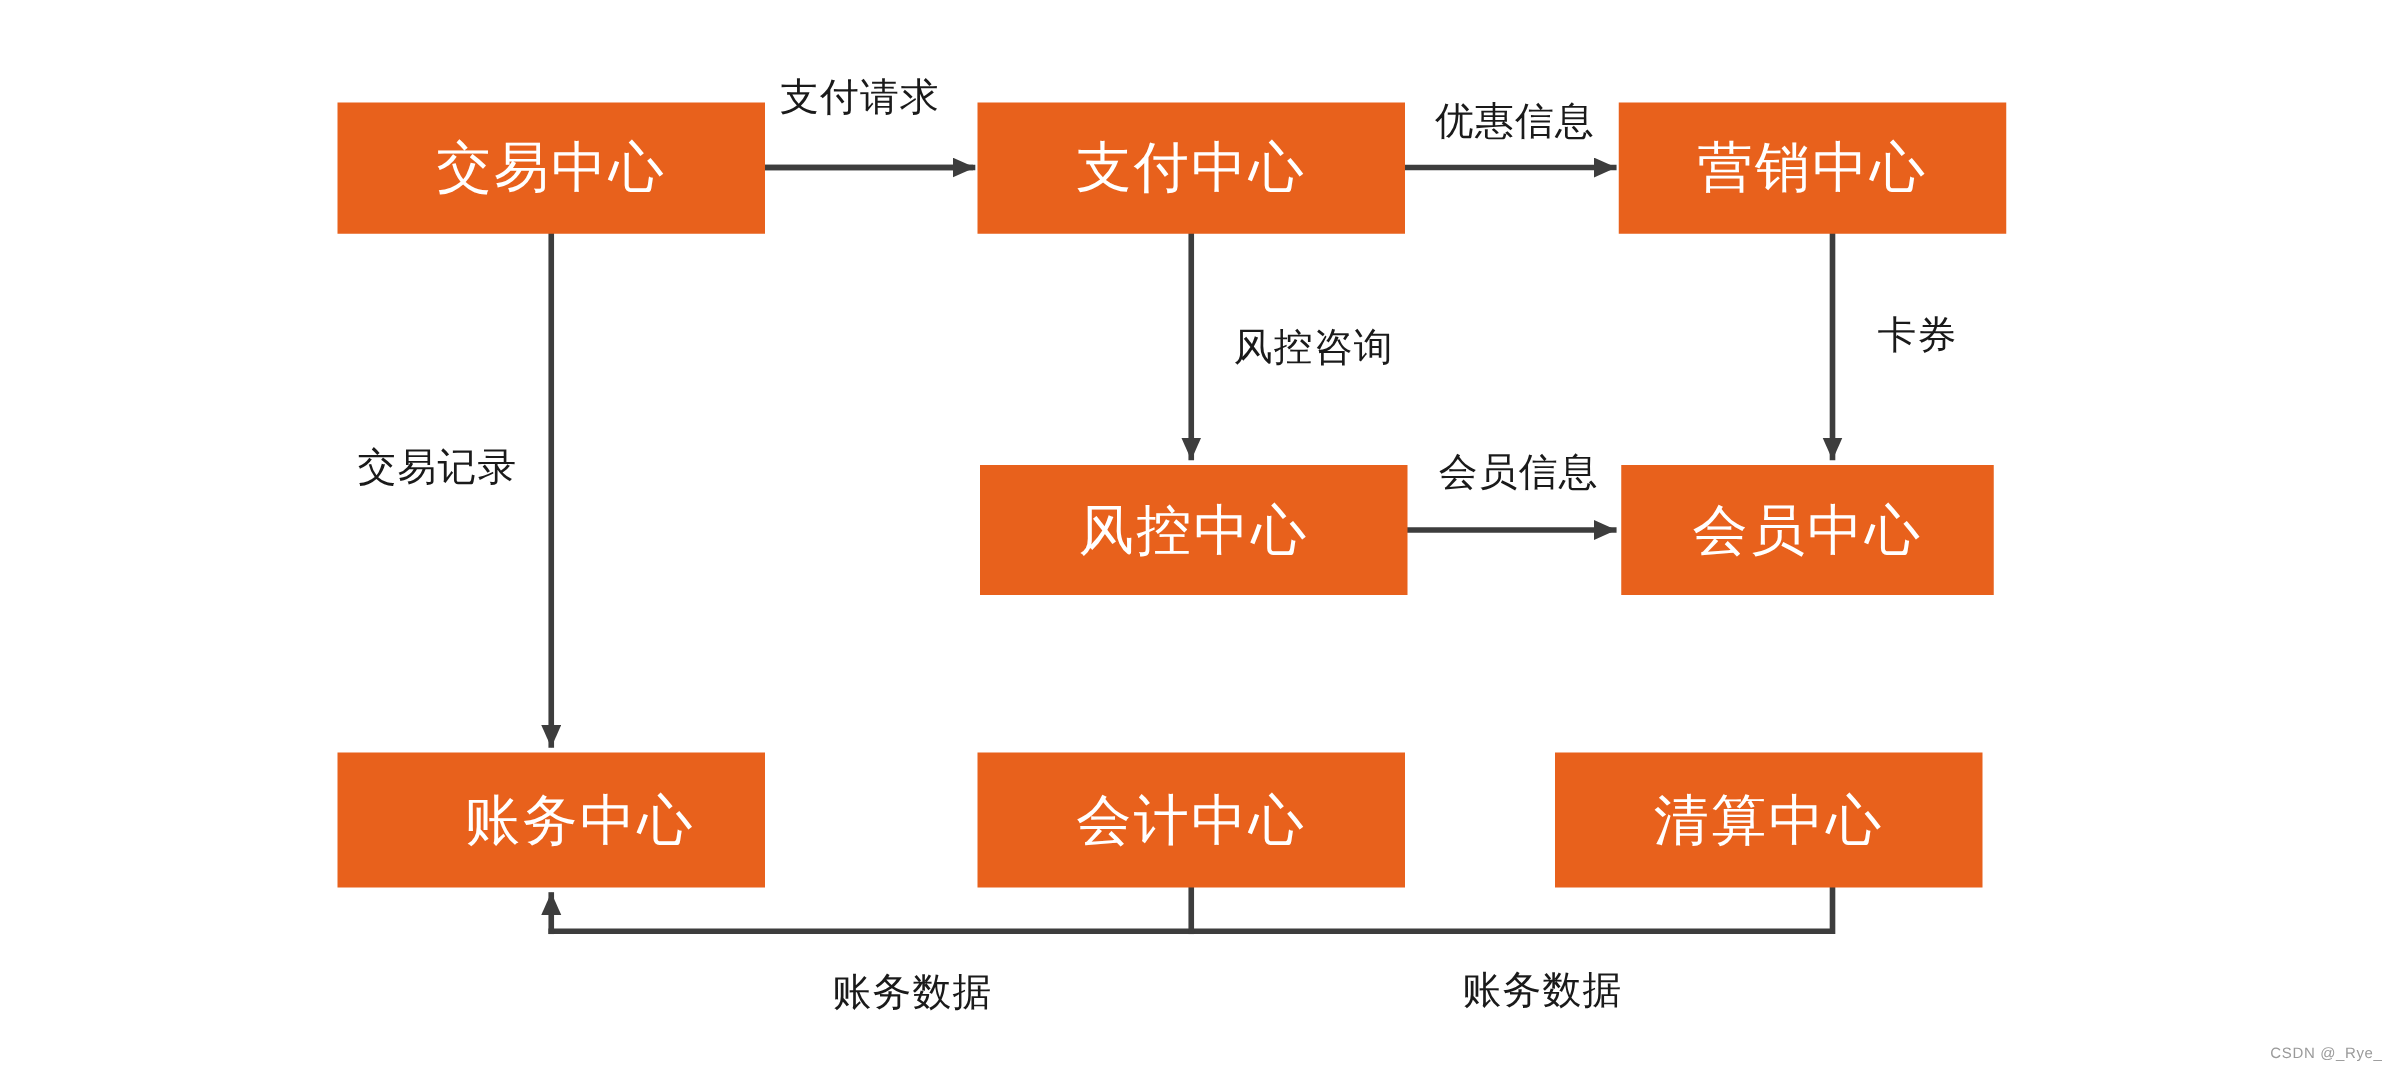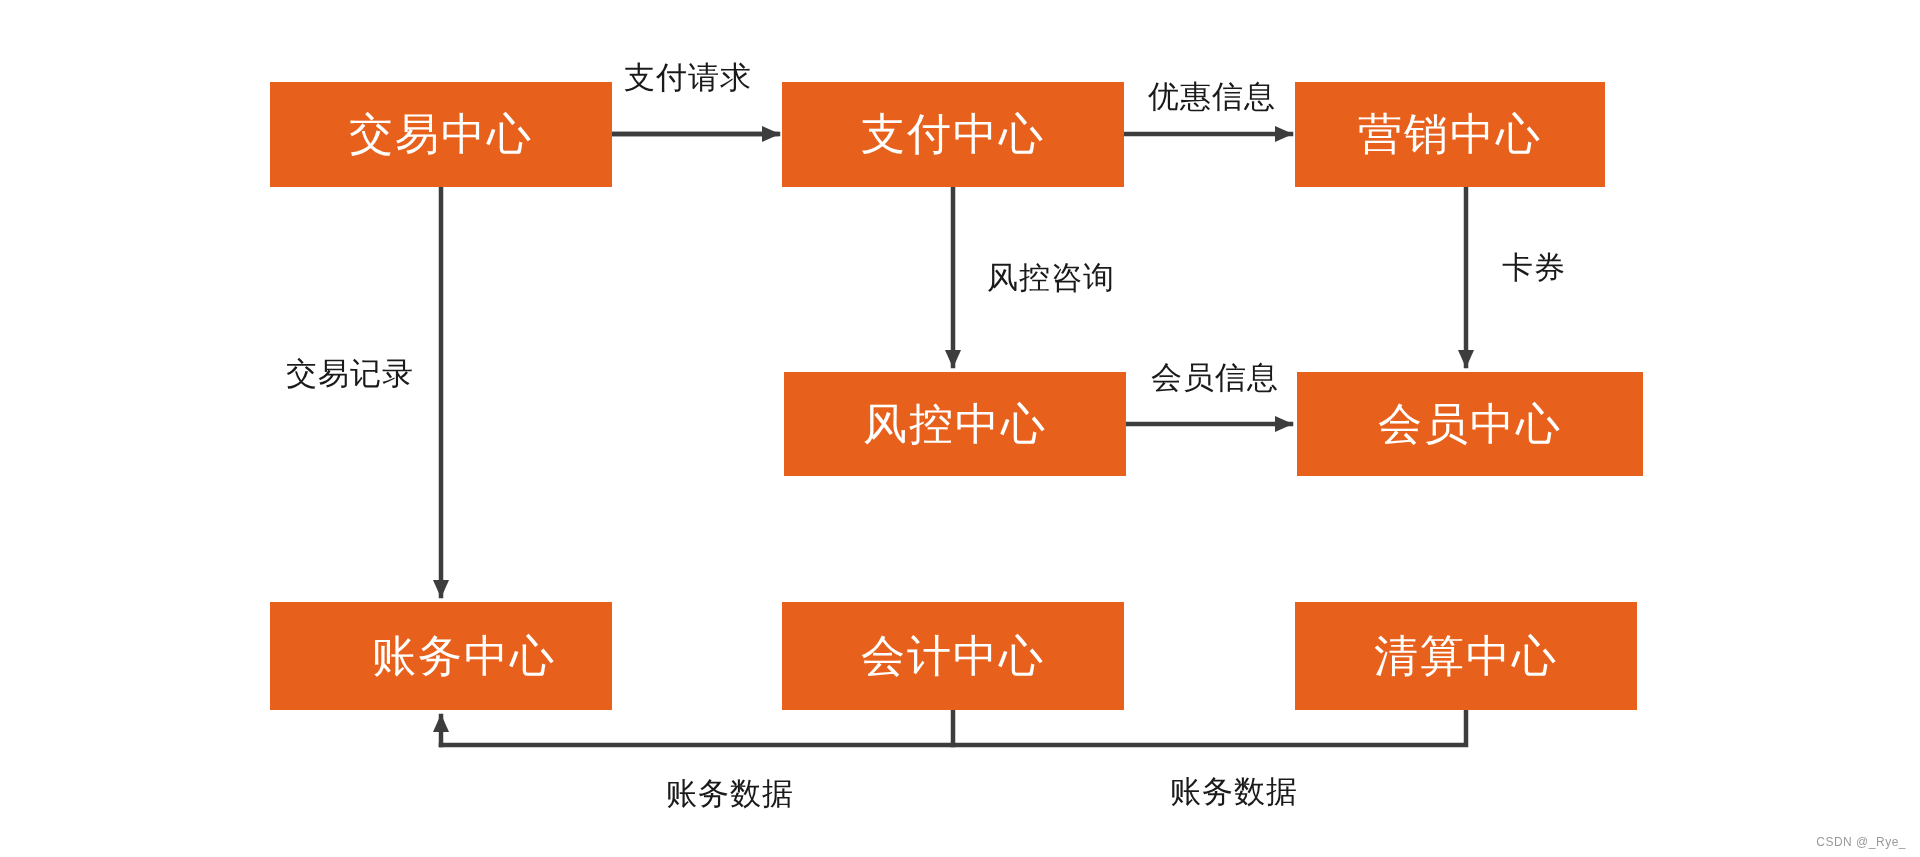--- a/index.html
+++ b/index.html
@@ -60,24 +60,24 @@
       <path d="M1466,710 L1466,745 L441,745"></path>
       <path d="M953,710 L953,745"></path>
       <path d="M441,745 L441,716" marker-end="url(#arrowhead)"></path>
     </g>
   </svg>
 
   <div class="node" style="left:270px;  top:82px;  width:342px; height:105px;">交易中心</div>
   <div class="node" style="left:782px;  top:82px;  width:342px; height:105px;">支付中心</div>
   <div class="node" style="left:1295px; top:82px;  width:310px; height:105px;">营销中心</div>
   <div class="node" style="left:784px;  top:372px; width:342px; height:104px;font-family:Liberation Mono, monospace;">风控中心</div>
-  <div class="node" style="left:1297px; top:372px; width:346px; height:104px;">会员中心</div>
+  <div class="node" style="left:1297px; top:372px; width:298px; height:104px;">会员中心</div>
   <div class="node" style="left:270px;  top:602px; width:342px; height:108px;padding-left:46px;">账务中心</div>
   <div class="node" style="left:782px;  top:602px; width:342px; height:108px;">会计中心</div>
-  <div class="node" style="left:1295px; top:602px; width:342px; height:108px;">清算中心</div>
+  <div class="node" style="left:1244px; top:602px; width:342px; height:108px;">清算中心</div>
 
   <div class="edge-label" style="left:688px;  top:78px;">支付请求</div>
   <div class="edge-label" style="left:1212px; top:78px;margin-top:19px;">优惠信息</div>
   <div class="edge-label" style="left:1051px; top:278px;">风控咨询</div>
   <div class="edge-label" style="left:1534px; top:268px;">卡券</div>
   <div class="edge-label" style="left:1215px; top:378px;">会员信息</div>
   <div class="edge-label" style="left:350px;  top:374px;">交易记录</div>
   <div class="edge-label" style="left:730px;  top:794px;">账务数据</div>
   <div class="edge-label" style="left:1234px; top:792px;">账务数据</div>
 

